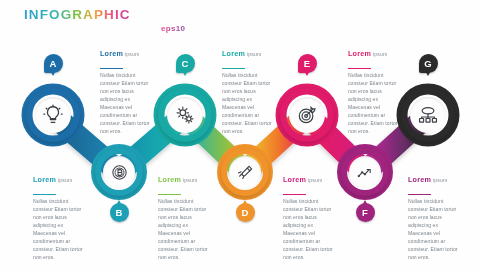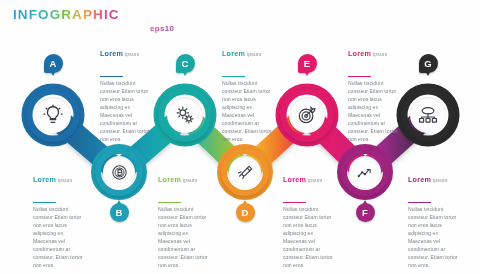--- a/index.html
+++ b/index.html
@@ -10,21 +10,21 @@
     overflow: hidden;
   }
   #stage {
     position: relative;
     width: 480px; height: 274px;
     background: #fefefe;
     overflow: hidden;
   }
 
   
-  #header { position: absolute; left: 13px; top: 8px; width: 110px; }
+  #header { position: absolute; left: 24px; top: 8px; width: 110px; }
   #title-infographic {
     font-size: 13.5px; font-weight: bold; letter-spacing: 1.1px;
     line-height: 13px;
     background: linear-gradient(90deg, #2e9fd0 0%, #34b5b0 28%, #7fc242 48%, #f0a93b 64%, #e8468a 82%, #b93f9e 100%);
     -webkit-background-clip: text; background-clip: text;
     color: transparent; -webkit-text-fill-color: transparent;
     white-space: nowrap;
   }
   #title-design {
     font-size: 21px; letter-spacing: 2.2px; line-height: 21px;
@@ -87,21 +87,21 @@
     border-left: 4.5px solid transparent; border-right: 4.5px solid transparent;
     border-bottom: 7px solid var(--pc);
   }
   .pin-down .bulb { margin-top: 0; }
   .pin-up .bulb { margin-top: 5px; }
 
   
   .txtblock { position: absolute; width: 52px; }
   .txt-head {
     font-size: 7.2px; font-weight: bold; letter-spacing: 0.2px;
-    display: inline-block; padding-bottom: 18px;
+    display: inline-block; padding-bottom: 10px;
     border-bottom: 1.2px solid currentColor;
   }
   .txt-sub { font-size: 5.2px; color: #8b9197; margin-left: 2px; letter-spacing: 0.1px; }
   .txt-body {
     margin-top: 2px; font-size: 5.1px; line-height: 1.58;
     color: #7d848b; letter-spacing: 0.05px;
   }
 </style>
 </head>
 <body>

